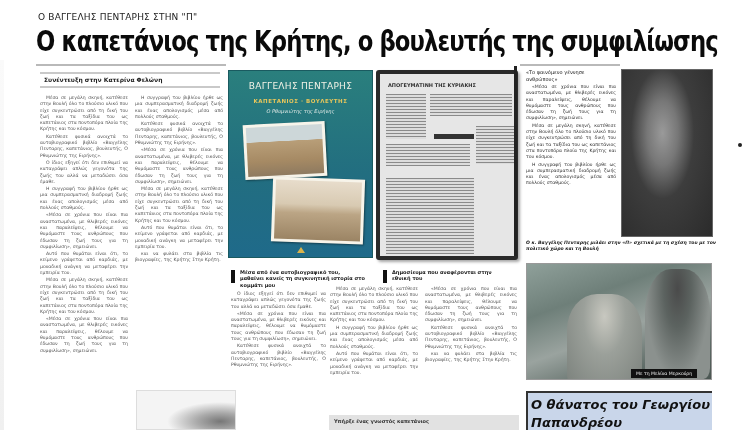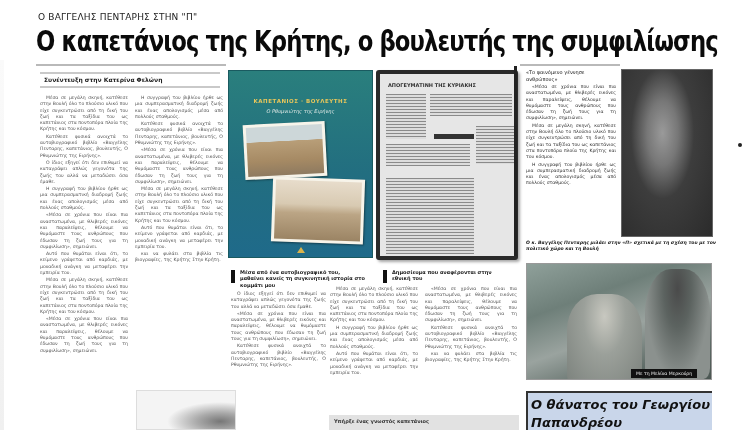--- a/index.html
+++ b/index.html
@@ -85,20 +85,21 @@
   <p>Κατέθεσε φυσικά ανοιχτά το αυτοβιογραφικό βιβλίο «Βαγγέλης Πενταρης, καπετάνιος, βουλευτής, Ο Ρθυμνιώτης της Ειρήνης».</p>
   <p>«Μέσα σε χρόνια που είναι πια αναστατωμένα, με θλιβερές εικόνες και παραλείψεις, θέλουμε να θυμόμαστε τους ανθρώπους που έδωσαν τη ζωή τους για τη συμφιλίωση», σημειώνει.</p>
   <p>Μέσα σε μεγάλη σκηνή, κατέθεσε στην Βουλή όλο το πλούσιο υλικό που είχε συγκεντρώσει από τη δική του ζωή και τα ταξίδια του ως καπετάνιος στα ποντοπόρα πλοία της Κρήτης και του κόσμου.</p>
   <p>Αυτό που θυμάται είναι ότι, το κείμενο γράφεται από καρδιάς, με μοναδική ανάγκη να μεταφέρει την εμπειρία του.</p>
   <p>και να φυλάει στα βιβλία τις βιογραφίες, της Κρήτης Στην Κρήτη.</p>
 </div>
 
 <div class="sketch"></div>
 
 <div class="book">
+  <div class="book-author">ΒΑΓΓΕΛΗΣ ΠΕΝΤΑΡΗΣ</div>
   <div class="book-title">ΚΑΠΕΤΑΝΙΟΣ · ΒΟΥΛΕΥΤΗΣ</div>
   <div class="book-sub">Ο Ρθυμνιώτης της Ειρήνης</div>
   <div class="photo1">
       <div class="ph"></div>
     </div>
   <div class="photo2">
       <div class="ph"></div>
     </div>
   <div class="book-logo"></div>
 </div>

